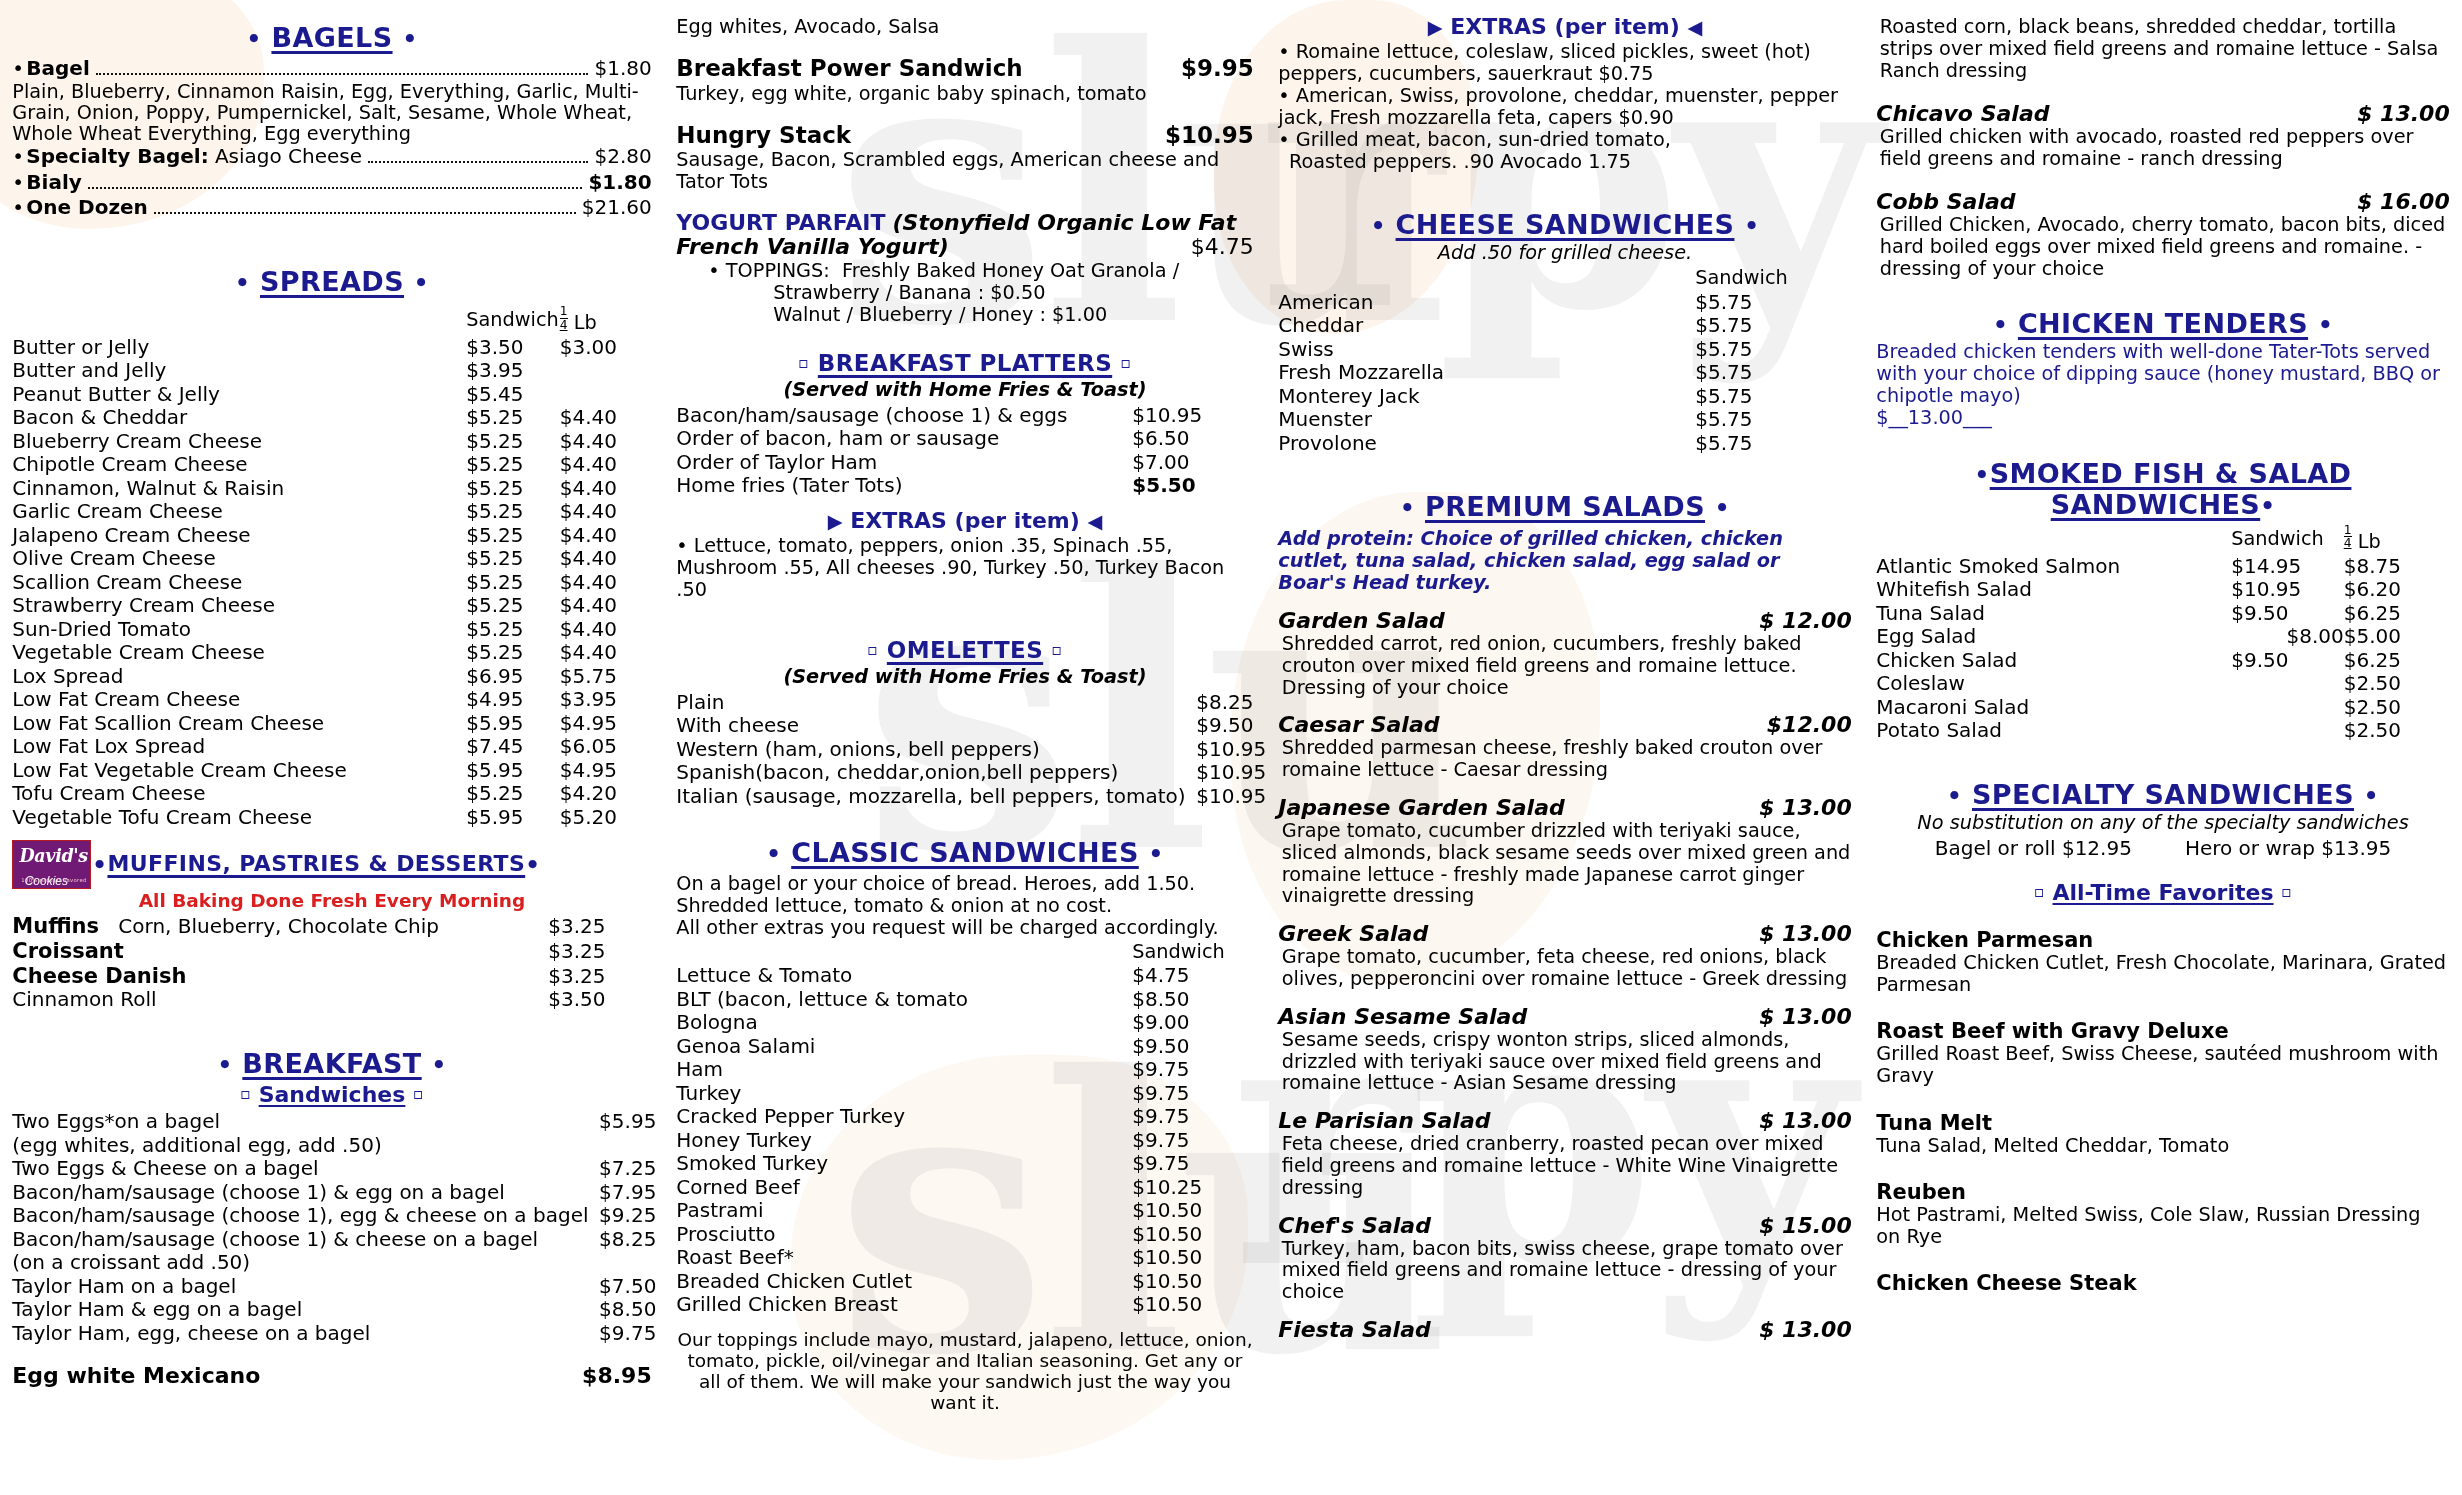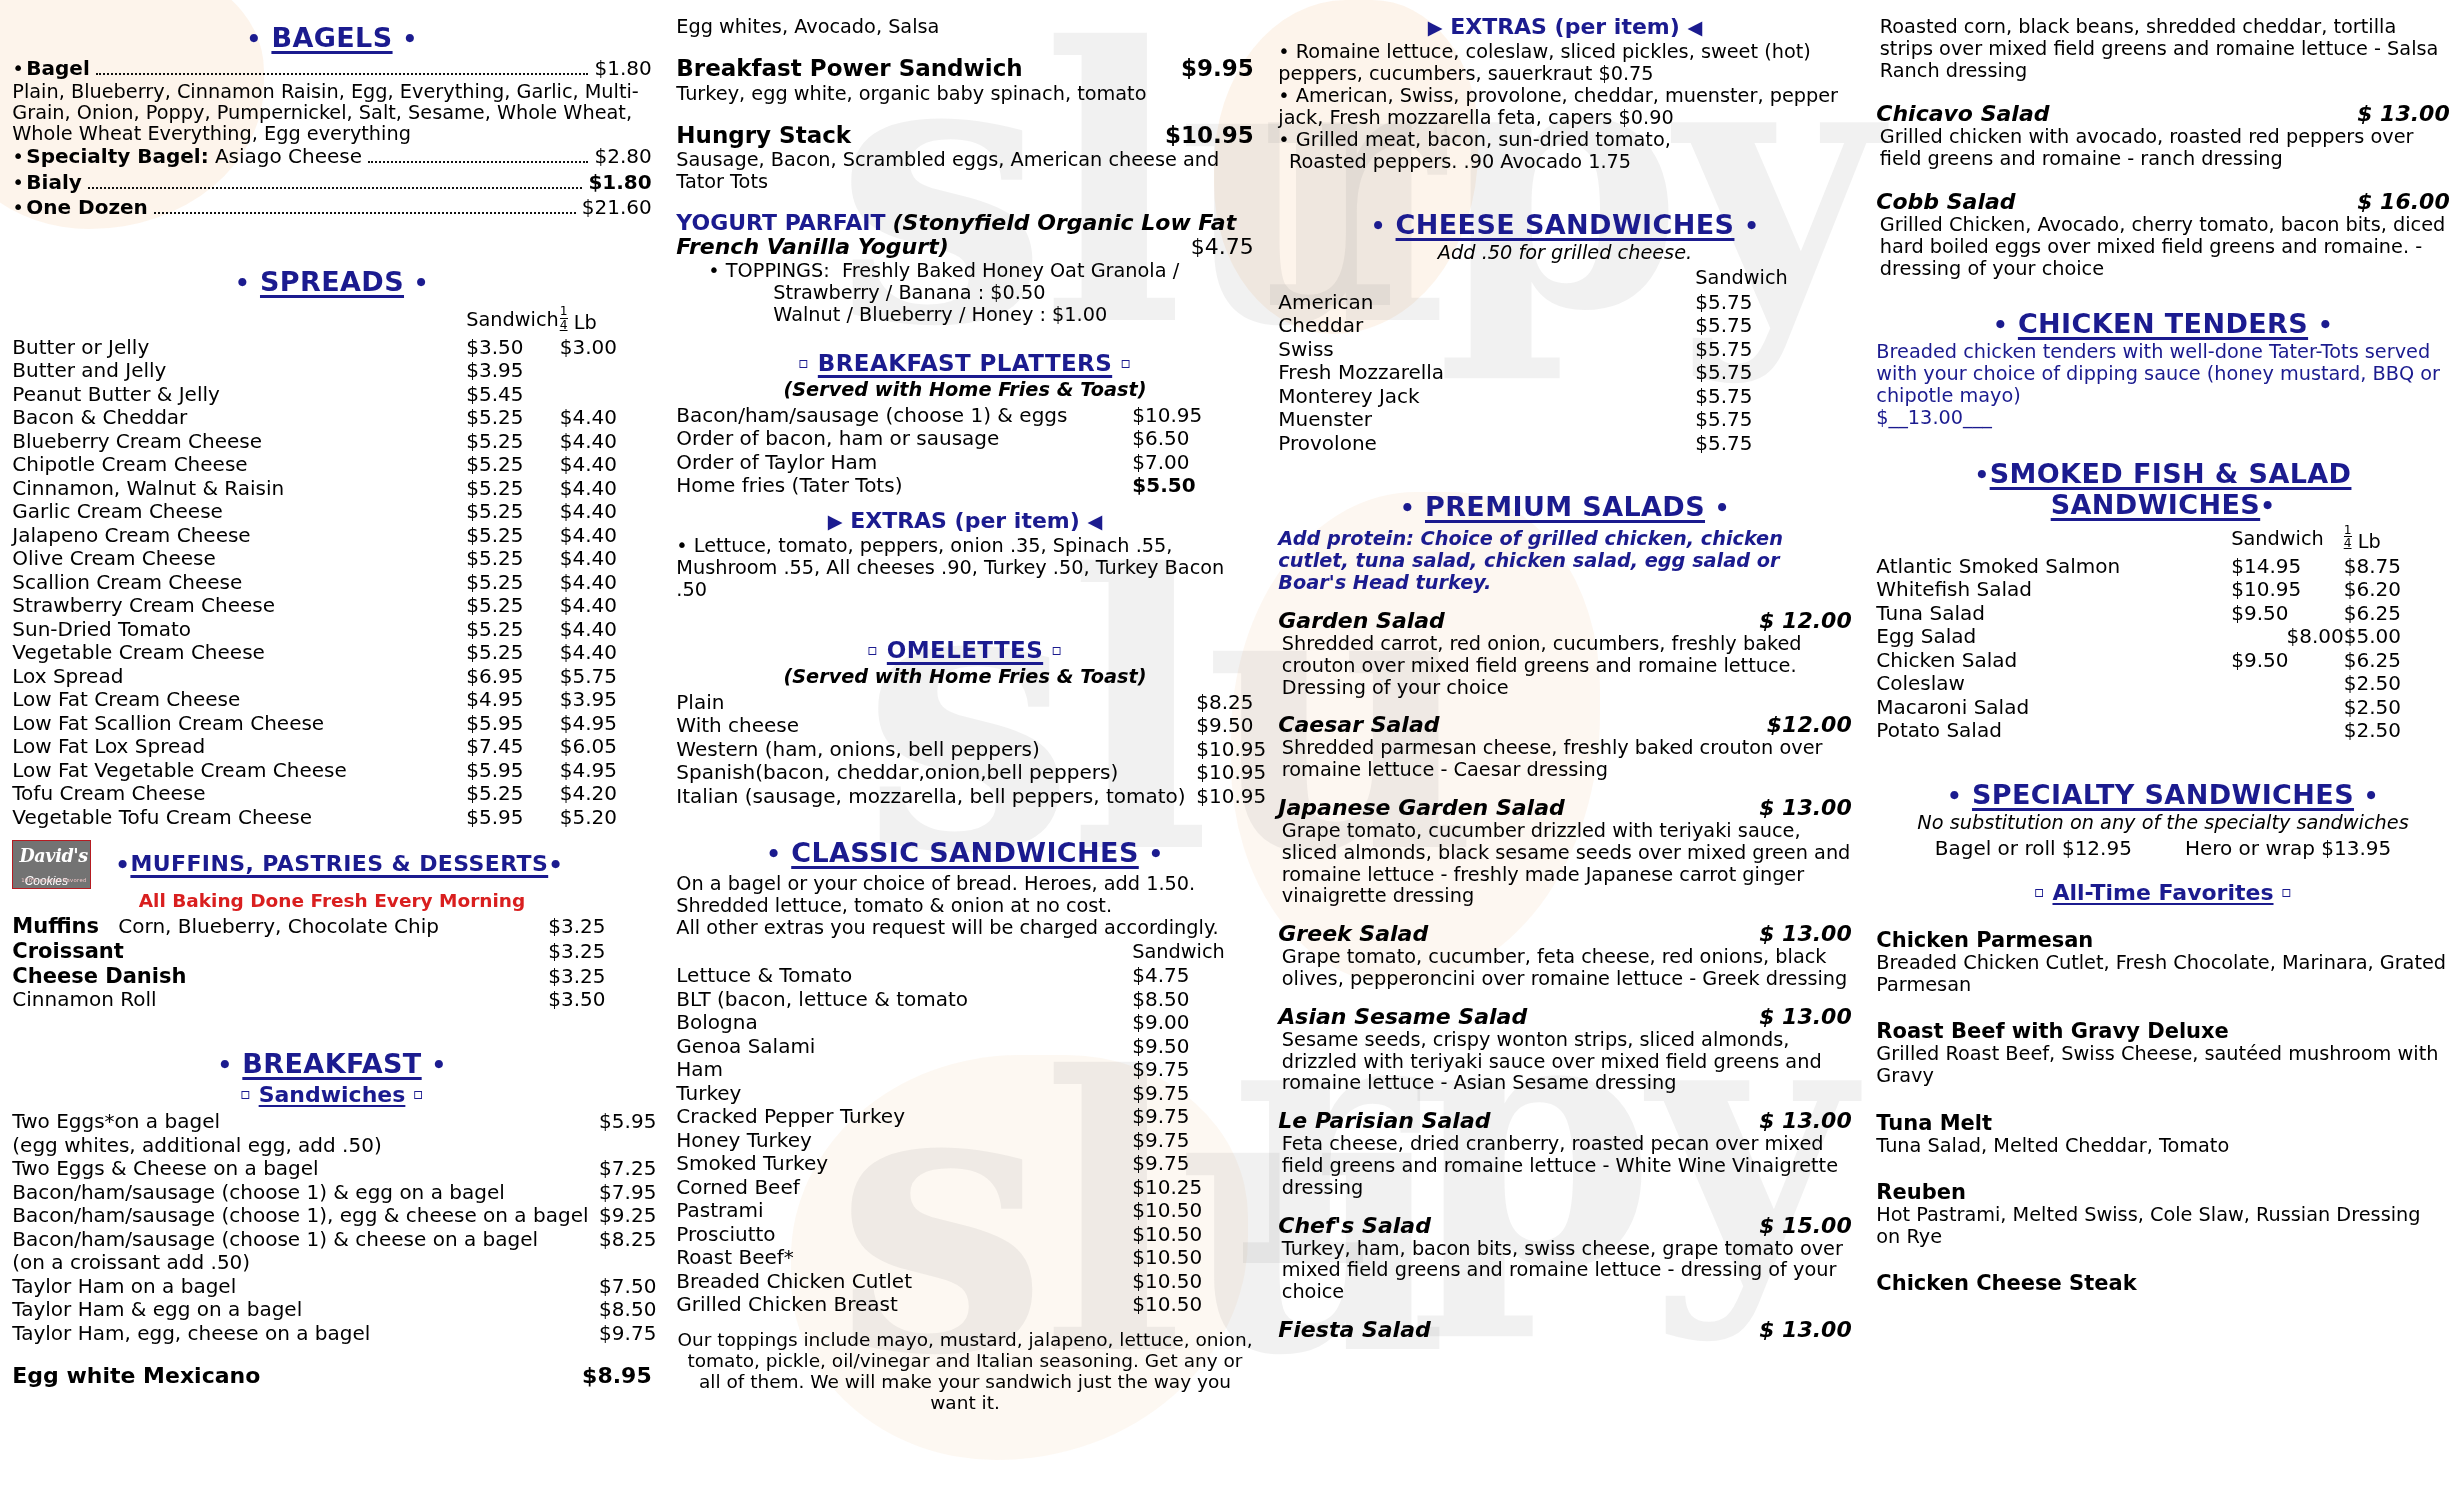--- a/index.html
+++ b/index.html
@@ -79,23 +79,23 @@
   .ptable td.c2 { text-align:left; width:104px; padding-left:10.6px;}
   .ptable td.c3 { text-align:left; width:92px; }
   .ptable th { font-weight:400; font-size:19.3px; padding:0 0 0.9px 0; }
   .ptable th.c2 { text-align:left; padding-left:10.6px; }
   .ptable th.c3 { text-align:left; }
   .frac { display:inline-block; text-align:center; font-size:12.3px; line-height:1; vertical-align:0.9px;}
   .frac u { display:block; border-top:0.9px solid #000; }
 
   
   .dc-logo {
-    width:79px; height:49px; background:#737373; border:1.8px solid #b51b21;
+    width:79px; height:49px; background:#701a75; border:1.8px solid #b51b21;
     display:inline-block; position:relative; vertical-align:middle;
-    margin-right:24px; flex:0 0 79px;
+    margin-right:1px; flex:0 0 79px;
   }
   .dc-logo .l1 {
     position:absolute; top:3.5px; left:6.2px; color:#fff; font-weight:700; font-style:italic;
     font-size:17.6px; font-family:"DejaVu Serif", serif; letter-spacing:-0.4px;
   }
   .dc-logo .l2 {
     position:absolute; top:33px; left:11.4px; color:#fff; font-size:12px;
     font-family:Liberation Sans, sans-serif; font-style:italic;
   }
   .dc-logo .l3 {

